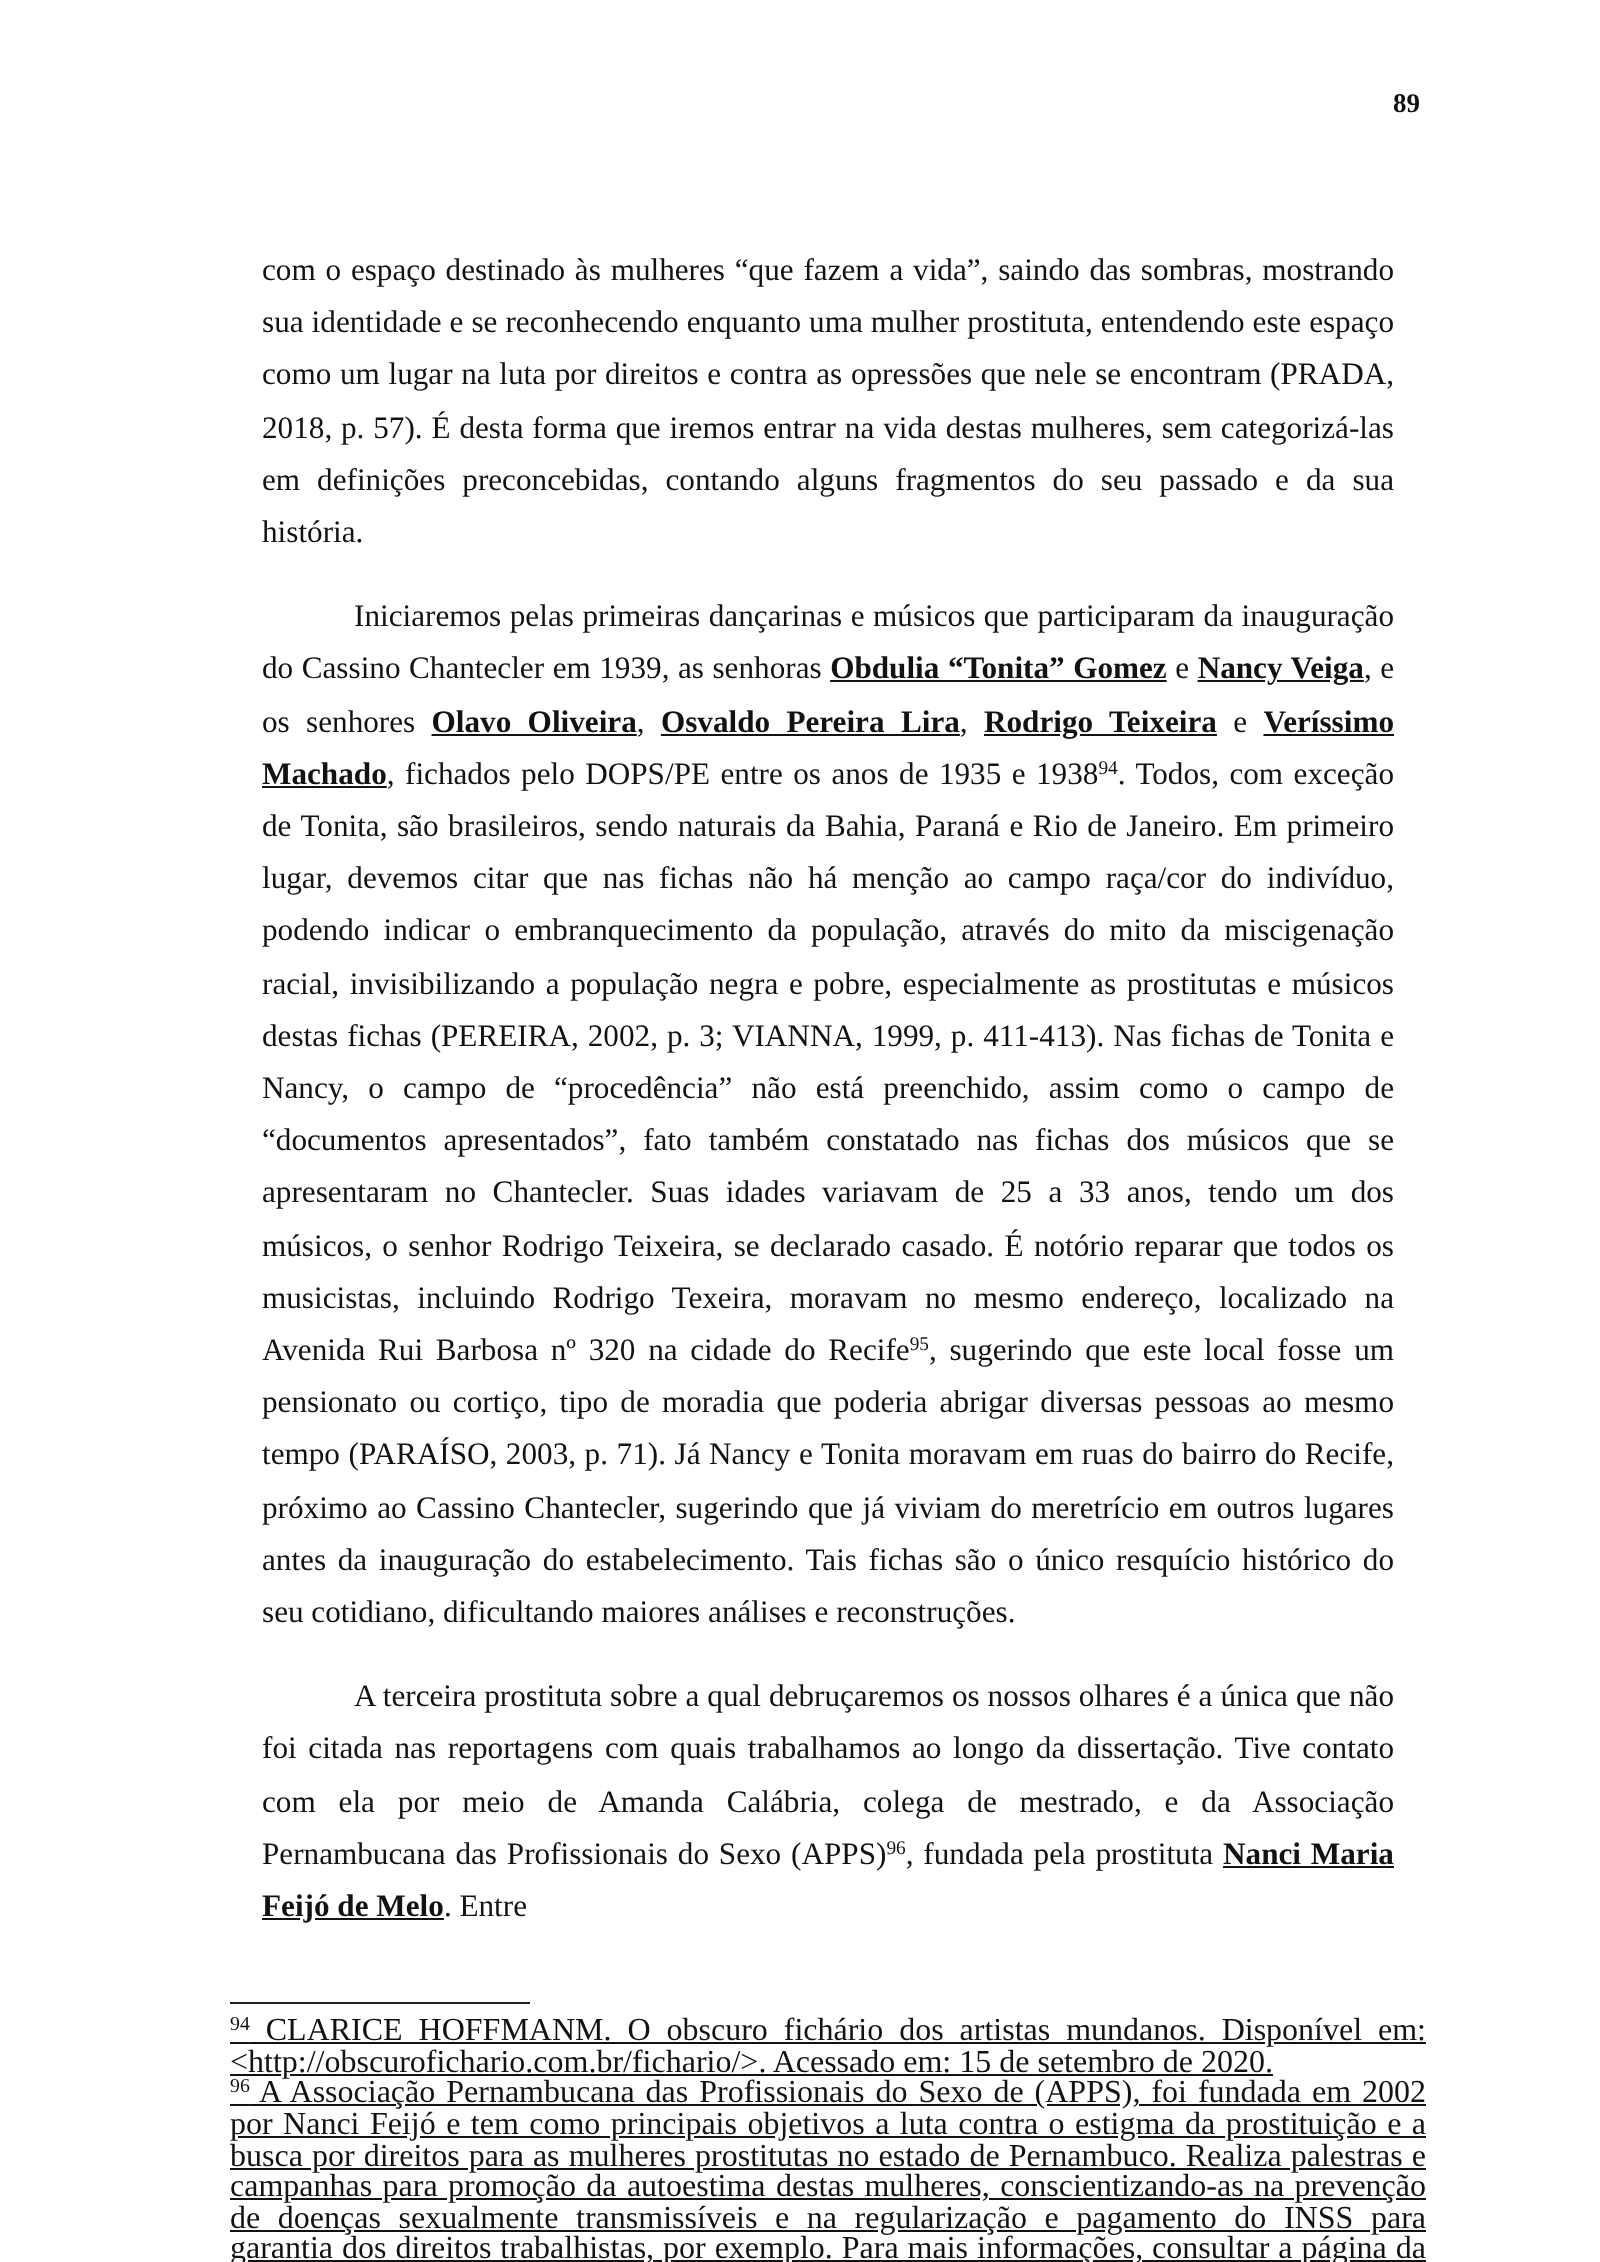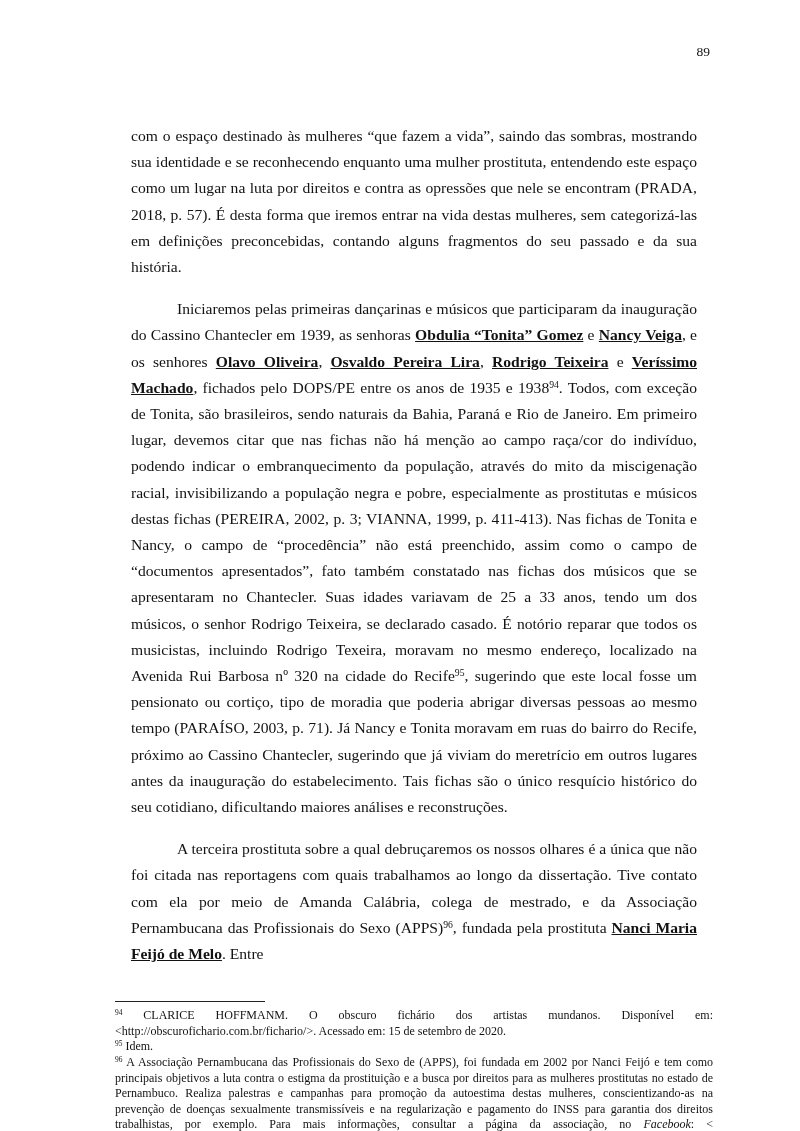--- a/index.html
+++ b/index.html
@@ -11,20 +11,21 @@
     background: #ffffff;
     font-family: "Liberation Serif", "DejaVu Serif", serif;
     color: #121212;
     overflow: hidden;
   }
   .page-number {
     position: absolute;
     top: 44px;
     right: 90px;
     font-size: 13.5px;
+    font-weight: bold;
   }
   .content {
     position: absolute;
     left: 115px;
     width: 598px;
     top: 107px;
   }
   .para {
     margin: 16px;
     font-size: 15.6px;
@@ -42,35 +43,35 @@
   .b { font-weight: bold; text-decoration: underline; }
   .i { font-style: italic; }
   .footnotes { margin-top: 34px; }
   .fn-separator {
     width: 150px;
     border-top: 1px solid #222222;
     margin-bottom: 6px;
   }
   .footnote {
     margin: 0;
-    font-size: 12px;
+    font-size: 16px;
     line-height: 15.6px;
     text-align: justify;
+    text-decoration: underline;
   }
   .link { color: #000000; text-decoration: underline; cursor: pointer; }
 </style>
 </head>
 <body>
 
 <div class="page">
   <div class="page-number">89</div>
   <div class="content">
     <p class="para"><span>com o espaço destinado às mulheres “que fazem a vida”, saindo das sombras, mostrando sua identidade e se reconhecendo enquanto uma mulher prostituta, entendendo este espaço como um lugar na luta por direitos e contra as opressões que nele se encontram (PRADA, 2018, p. 57). É desta forma que iremos entrar na vida destas mulheres, sem categorizá-las em definições preconcebidas, contando alguns fragmentos do seu passado e da sua história.</span></p>
     <p class="para indent"><span>Iniciaremos pelas primeiras dançarinas e músicos que participaram da inauguração do Cassino Chantecler em 1939, as senhoras </span><span class="b">Obdulia “Tonita” Gomez</span><span> e </span><span class="b">Nancy Veiga</span><span>, e os senhores </span><span class="b">Olavo Oliveira</span><span>, </span><span class="b">Osvaldo Pereira Lira</span><span>, </span><span class="b">Rodrigo Teixeira</span><span> e </span><span class="b">Veríssimo Machado</span><span>, fichados pelo DOPS/PE entre os anos de 1935 e 1938</span><sup>94</sup><span>. Todos, com exceção de Tonita, são brasileiros, sendo naturais da Bahia, Paraná e Rio de Janeiro. Em primeiro lugar, devemos citar que nas fichas não há menção ao campo raça/cor do indivíduo, podendo indicar o embranquecimento da população, através do mito da miscigenação racial, invisibilizando a população negra e pobre, especialmente as prostitutas e músicos destas fichas (PEREIRA, 2002, p. 3; VIANNA, 1999, p. 411-413). Nas fichas de Tonita e Nancy, o campo de “procedência” não está preenchido, assim como o campo de “documentos apresentados”, fato também constatado nas fichas dos músicos que se apresentaram no Chantecler. Suas idades variavam de 25 a 33 anos, tendo um dos músicos, o senhor Rodrigo Teixeira, se declarado casado. É notório reparar que todos os musicistas, incluindo Rodrigo Texeira, moravam no mesmo endereço, localizado na Avenida Rui Barbosa nº 320 na cidade do Recife</span><sup>95</sup><span>, sugerindo que este local fosse um pensionato ou cortiço, tipo de moradia que poderia abrigar diversas pessoas ao mesmo tempo (PARAÍSO, 2003, p. 71). Já Nancy e Tonita moravam em ruas do bairro do Recife, próximo ao Cassino Chantecler, sugerindo que já viviam do meretrício em outros lugares antes da inauguração do estabelecimento. Tais fichas são o único resquício histórico do seu cotidiano, dificultando maiores análises e reconstruções.</span></p>
     <p class="para indent"><span>A terceira prostituta sobre a qual debruçaremos os nossos olhares é a única que não foi citada nas reportagens com quais trabalhamos ao longo da dissertação. Tive contato com ela por meio de Amanda Calábria, colega de mestrado, e da Associação Pernambucana das Profissionais do Sexo (APPS)</span><sup>96</sup><span>, fundada pela prostituta </span><span class="b">Nanci Maria Feijó de Melo</span><span>. Entre</span></p>
     <div class="footnotes">
       <div class="fn-separator"></div>
       <p class="footnote"><sup>94</sup><span> CLARICE HOFFMANM. O obscuro fichário dos artistas mundanos. Disponível em: &lt;http://obscurofichario.com.br/fichario/&gt;. Acessado em: 15 de setembro de 2020.</span></p>
-      <p class="footnote"><sup>95</sup><span> Idem.</span></p>
       <p class="footnote"><sup>96</sup><span> A Associação Pernambucana das Profissionais do Sexo de (APPS), foi fundada em 2002 por Nanci Feijó e tem como principais objetivos a luta contra o estigma da prostituição e a busca por direitos para as mulheres prostitutas no estado de Pernambuco. Realiza palestras e campanhas para promoção da autoestima destas mulheres, conscientizando-as na prevenção de doenças sexualmente transmissíveis e na regularização e pagamento do INSS para garantia dos direitos trabalhistas, por exemplo. Para mais informações, consultar a página da associação, no </span><span class="i">Facebook</span><span>: &lt; </span><a class="link" href="#">https://www.facebook.com/appspe?locale=pt_BR</a><span>&gt;, acessado em 02 de fevereiro de 2023.</span></p>
     </div>
   </div>
 </div>
 
 </body></html>

